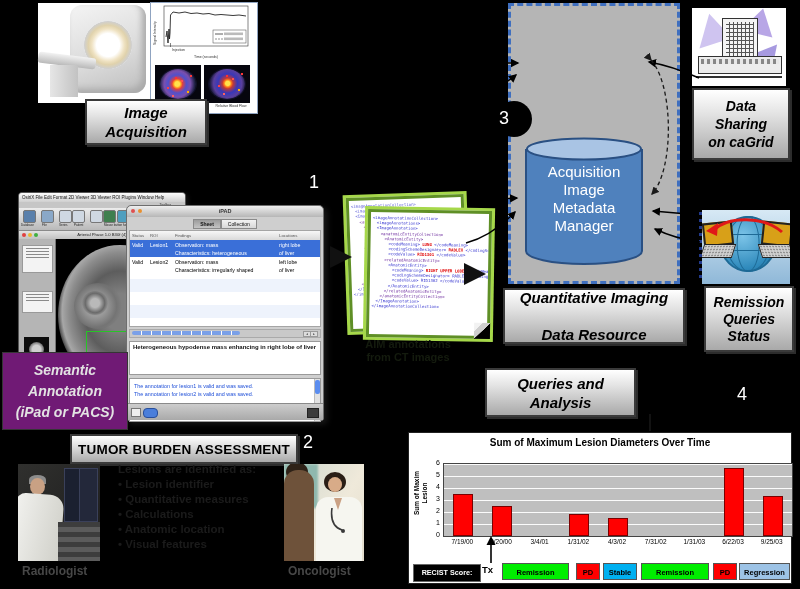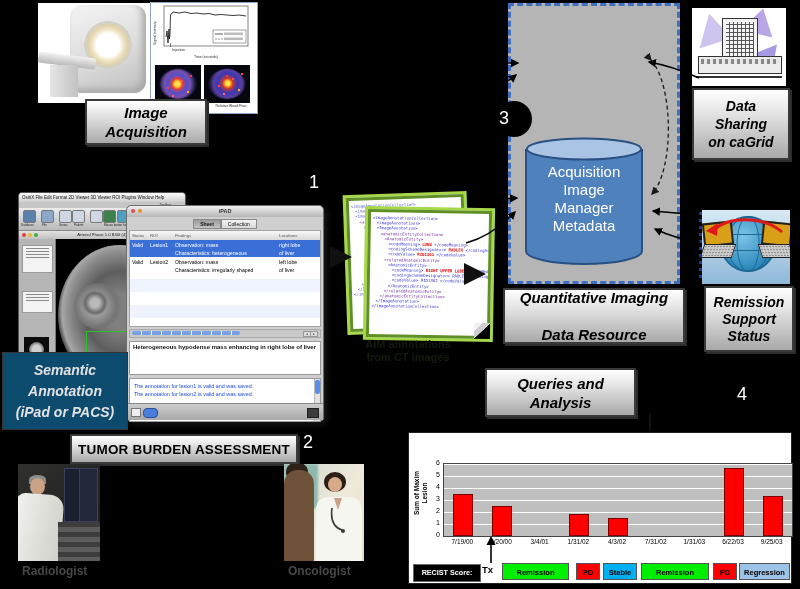--- a/index.html
+++ b/index.html
@@ -94,21 +94,21 @@
      font-size:5.4px;color:#2050d8;padding:3px 4px;line-height:8px;}
   .ip-scroll{position:absolute;right:0;top:0;width:5px;height:100%;background:#e2e2e2;border-left:1px solid #bbb;}
   .ip-thumbv{position:absolute;right:0px;top:1px;width:5px;height:14px;background:#5b8def;border-radius:2px;}
   .ip-bottom{position:absolute;left:0;bottom:0;width:100%;height:16px;
      background:linear-gradient(#cdcdcd,#a9a9a9);border-top:1px solid #8a8a8a;}
   .ip-btn1{position:absolute;left:4px;top:4px;width:8px;height:7px;background:#eee;border:1px solid #777;}
   .ip-btn2{position:absolute;left:16px;top:4px;width:13px;height:8px;border-radius:4px;background:#4a7edb;border:1px solid #2a4f9a;}
   .ip-resize{position:absolute;right:4px;top:4px;width:10px;height:8px;background:#3c3c3c;border:1px solid #222;}
 
   
-  .sem{left:2px;top:352px;width:124px;height:76px;background:#0c4a6e;border:1px solid #353535;
+  .sem{left:2px;top:352px;width:124px;height:76px;background:#701a75;border:1px solid #353535;
        color:#e2e2e2;font-weight:bold;font-style:italic;font-size:14px;line-height:21px;
        display:flex;flex-direction:column;align-items:center;justify-content:center;text-align:center;}
 
   
   .page{position:absolute;background:#fff;border:3px solid #5f8f26;box-shadow:0 0 0 3px #a6d84a;}
   .pg-back{left:348px;top:196px;width:112px;height:128px;transform:rotate(-2deg);}
   .pg-front{left:367px;top:210px;width:118px;height:122px;transform:rotate(1deg);}
   .xml{padding:3px 2px;overflow:hidden;height:100%;box-sizing:border-box;}
   .xline{font-family:"DejaVu Sans Mono",monospace;font-size:4px;line-height:5.2px;white-space:nowrap;}
   .xc-b{color:#3a3ad0;} .xc-p{color:#7030a0;} .xc-r{color:#e00000;font-weight:bold;}
@@ -401,22 +401,22 @@
 
   <div class="abs dbbox">
     <div class="cyl" style="top:131px;height:130px;">
       <svg width="120" height="130" viewBox="0 0 120 130">
         <path d="M2,12 L2,114 A58,13 0 0 0 118,114 L118,12" fill="#4f81bd" stroke="#2a5083" stroke-width="2"></path>
         <ellipse cx="60" cy="12" rx="57" ry="10.5" fill="#a9c4e4" stroke="#2a5083" stroke-width="2"></ellipse>
       </svg>
       <div class="cyl-txt" style="top:26px;">
         <div>Acquisition</div>
         <div>Image</div>
+        <div>Metadata</div>
         <div>Manager</div>
-        <div>Metadata</div>
       </div>
     </div>
   </div>
   <div class="abs circ3"></div>
   <div class="stepnum" style="left:499px;top:108px;">3</div>
 
   <div class="gbox" style="left:503px;top:288px;width:178px;height:52px;font-size:15px;line-height:20px;gap:17px;">
     <div>Quantitative Imaging</div>
     <div>Data Resource</div>
   </div>
@@ -457,29 +457,37 @@
     <div class="kbd" style="left:0px;top:34px;transform:skewX(-18deg);"></div>
     <div class="laptop" style="left:60px;top:12px;transform:rotate(6deg);"></div>
     <div class="kbd" style="left:58px;top:34px;transform:skewX(18deg);"></div>
     <svg width="88" height="30" style="position:absolute;left:0;top:0;">
       <path d="M80,22 C62,6 26,6 12,20" fill="none" stroke="#e01818" stroke-width="3"></path>
       <polygon points="4,21 16,13 15,26" fill="#e01818"></polygon>
     </svg>
   </div>
   <div class="gbox" style="left:704px;top:286px;width:86px;height:62px;font-size:14px;line-height:17px;">
     <div>Remission</div>
-    <div>Support</div>
+    <div>Queries</div>
     <div>Status</div>
   </div>
 
   <div class="gbox tumor">
     <div>TUMOR BURDEN ASSESSMENT</div>
   </div>
   <div class="stepnum" style="left:303px;top:432px;">2</div>
 
+  <div class="abs bullets">
+      <div>Lesions are identified as:</div>
+      <div>• Lesion identifier</div>
+      <div>• Quantitative measures</div>
+      <div>• Calculations</div>
+      <div>• Anatomic location</div>
+      <div>• Visual features</div>
+    </div>
 
   <div class="photo ph-rad">
     <div class="film" style="left:46px;top:4px;width:32px;height:52px;"></div>
     <div class="filmspine" style="left:58px;top:8px;height:44px;"></div>
     <div class="film" style="left:46px;top:4px;width:14px;height:52px;background:#1b2030;"></div>
     <div class="rad-hair"></div>
       <div class="rad-head"></div>
       <div class="rad-coat"></div>
     <div class="rad-mach"></div>
   </div>
@@ -494,20 +502,21 @@
     <div class="onc-coat"></div>
       <div class="onc-v"></div>
     <svg width="80" height="97" style="position:absolute;left:0;top:0;">
       <path d="M48,44 C46,58 52,64 58,66" fill="none" stroke="#3a3a3a" stroke-width="1.6"></path>
       <circle cx="59" cy="67" r="2" fill="#3a3a3a"></circle>
     </svg>
   </div>
   <div class="ph-cap" style="left:288px;">Oncologist</div>
 
   <div class="abs panel">
+    <div class="p-title">Sum of Maximum Lesion Diameters Over Time</div>
     <div class="ylab">
       <div>Sum of Maxim</div>
       <div>Lesion</div>
     </div>
     <div class="plot">
         <div class="bar" style="left: 9.33333px; height: 42px; background: rgb(255, 0, 0);"></div>
         <div class="bar" style="left: 48px; height: 30px; background: rgb(255, 0, 0);"></div>
         <div class="bar" style="left: 125.333px; height: 21.6px; background: rgb(255, 0, 0);"></div>
         <div class="bar" style="left: 164px; height: 18px; background: rgb(255, 0, 0);"></div>
         <div class="bar" style="left: 280px; height: 68.4px; background: rgb(255, 0, 0);"></div>

